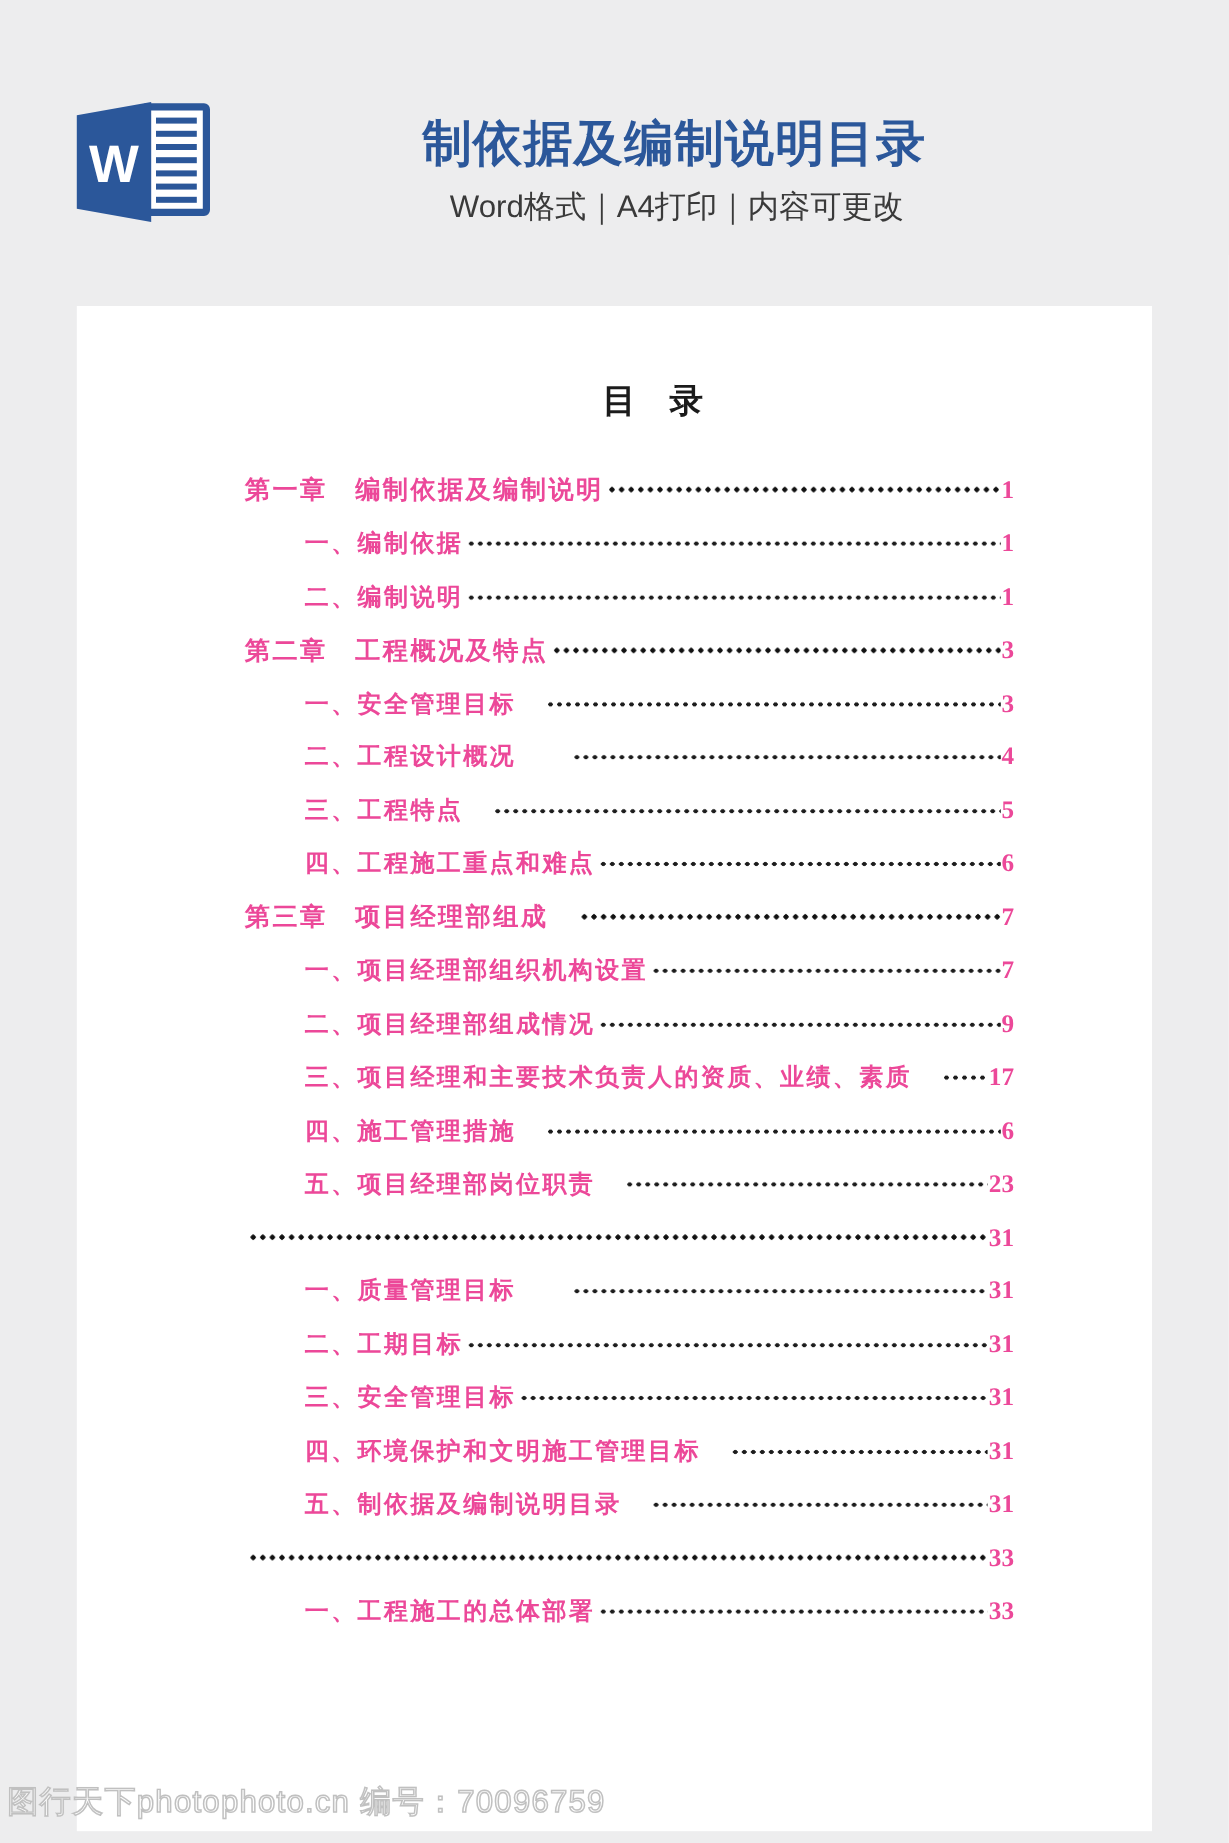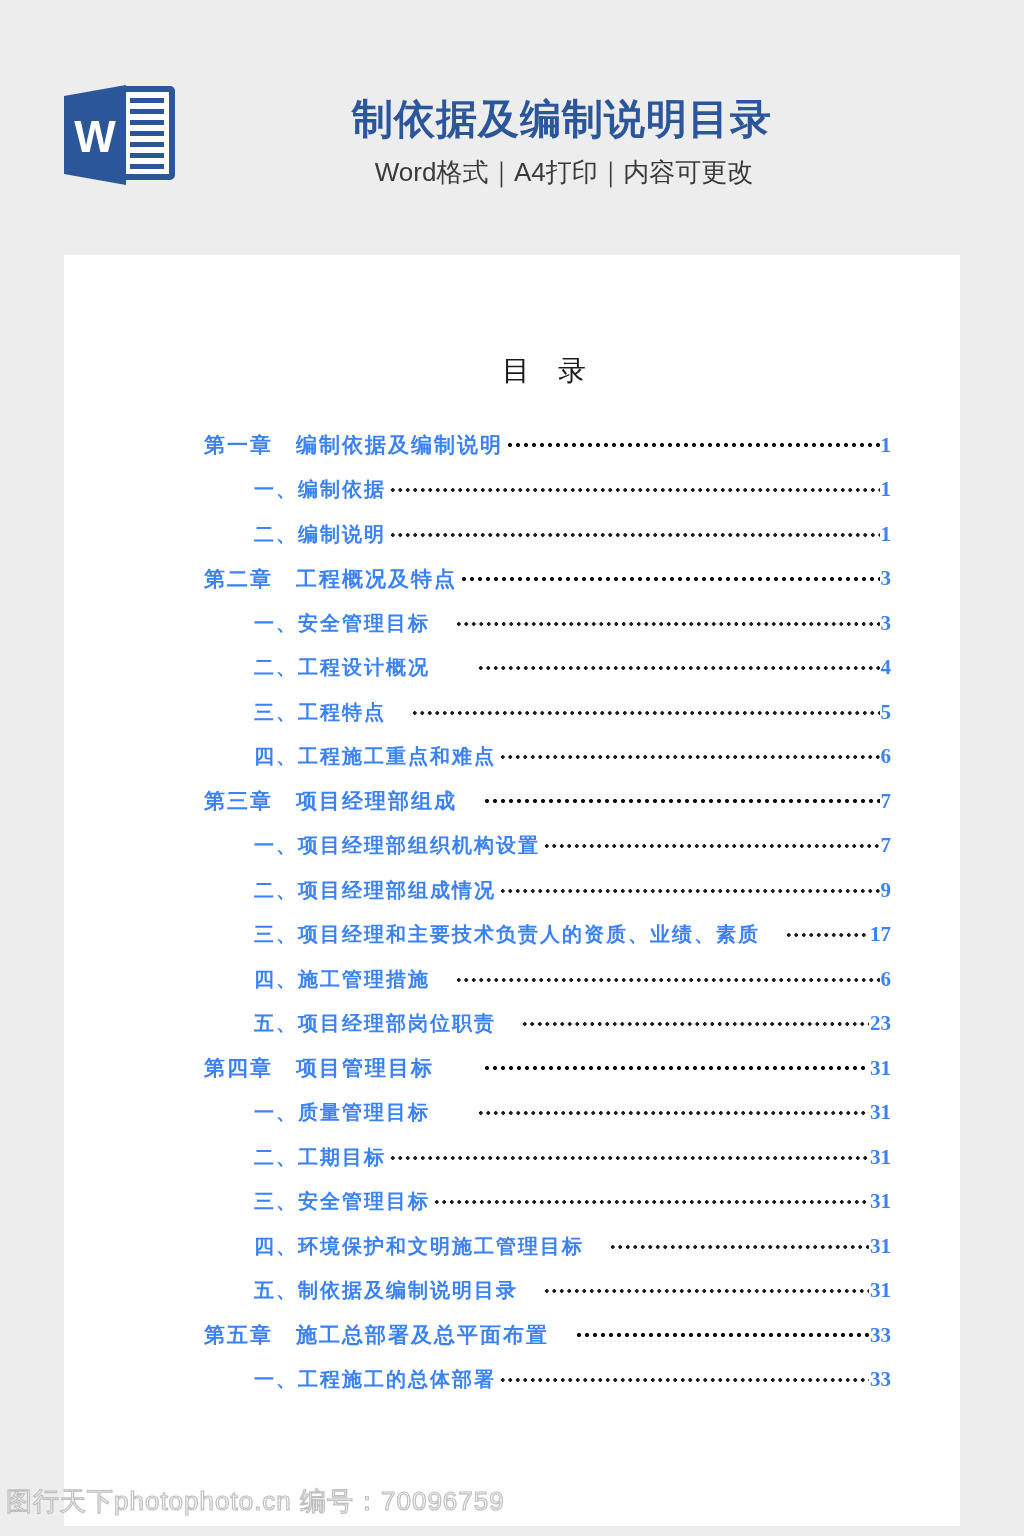--- a/index.html
+++ b/index.html
@@ -36,36 +36,36 @@
     color: #3a3a3a;
   }
 
   
   .document-page {
     position: absolute; left: 64px; top: 255px;
     width: 896px; height: 1271px;
     background: #ffffff;
   }
   .toc-heading {
-    padding-top: 97px;
+    padding-top: 60px;
     text-align: center;
     font-family: "Liberation Serif", serif;
-    font-size: 28px; font-weight: normal;
+    font-size: 28px; font-weight: bold;
     color: #1b1b1b;
     transform: translateX(32px);
   }
   .toc-list {
     margin-top: 33px;
   }
   .toc-row {
     display: flex; align-items: center;
     height: 44.5px;
-    padding-right: 69px;
+    padding-right: 115px;
     font-family: "Liberation Serif", serif;
-    color: #3b82f6;
+    color: #ec4899;
     letter-spacing: 2px;
   }
   .toc-row.chapter {
     padding-left: 140px;
     font-size: 21px; font-weight: bold;
   }
   .toc-row.sub {
     padding-left: 190px;
     font-size: 20px;
     font-weight: bold;
@@ -190,21 +190,20 @@
       <span class="toc-text">四、施工管理措施　</span>
       <span class="toc-dots"></span>
       <span class="toc-page">6</span>
     </div>
     <div class="toc-row sub">
       <span class="toc-text">五、项目经理部岗位职责　</span>
       <span class="toc-dots"></span>
       <span class="toc-page">23</span>
     </div>
     <div class="toc-row chapter">
-      <span class="toc-text">第四章　项目管理目标　　</span>
       <span class="toc-dots"></span>
       <span class="toc-page">31</span>
     </div>
     <div class="toc-row sub">
       <span class="toc-text">一、质量管理目标　　</span>
       <span class="toc-dots"></span>
       <span class="toc-page">31</span>
     </div>
     <div class="toc-row sub">
       <span class="toc-text">二、工期目标</span>
@@ -220,21 +219,20 @@
       <span class="toc-text">四、环境保护和文明施工管理目标　</span>
       <span class="toc-dots"></span>
       <span class="toc-page">31</span>
     </div>
     <div class="toc-row sub">
       <span class="toc-text">五、制依据及编制说明目录　</span>
       <span class="toc-dots"></span>
       <span class="toc-page">31</span>
     </div>
     <div class="toc-row chapter">
-      <span class="toc-text">第五章　施工总部署及总平面布置　</span>
       <span class="toc-dots"></span>
       <span class="toc-page">33</span>
     </div>
     <div class="toc-row sub">
       <span class="toc-text">一、工程施工的总体部署</span>
       <span class="toc-dots"></span>
       <span class="toc-page">33</span>
     </div>
   </div>
 </div>

